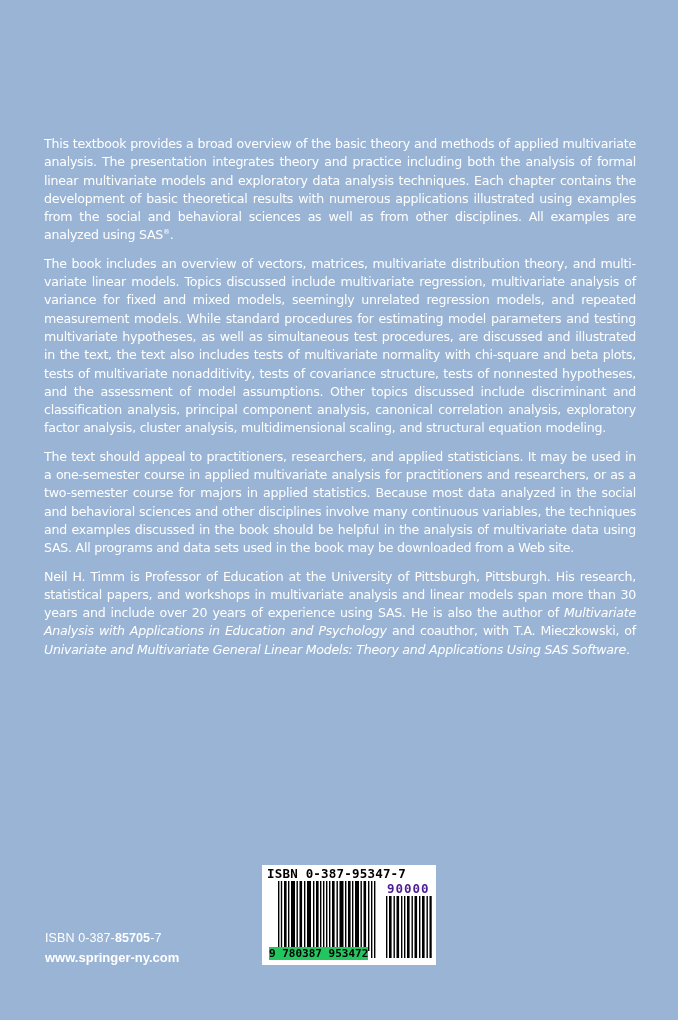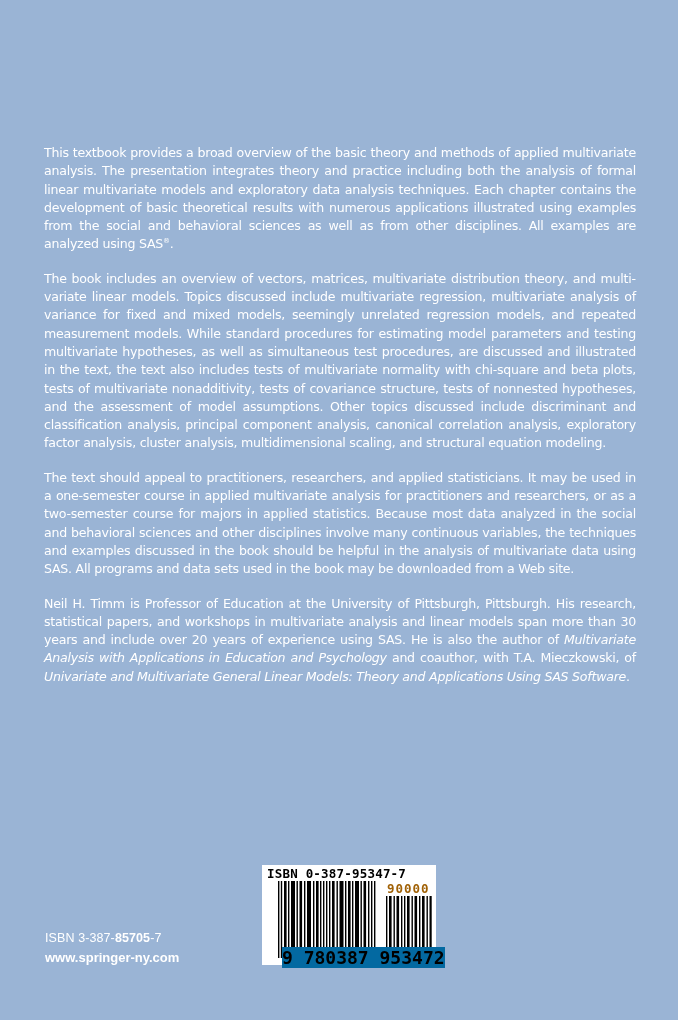--- a/index.html
+++ b/index.html
@@ -21,21 +21,21 @@
       top: 128px;
       width: 592px;
       font-size: 12.6px;
       line-height: 18.3px;
       letter-spacing: -0.25px;
       word-spacing: 0px;
       text-align: justify;
       hyphens: manual;
     }
     .blurb p {
-      margin: 16px 0 10px 0;
+      margin: 7px 0 10px 0;
       text-align: justify;
     }
     sup.reg {
       font-size: 7px;
       vertical-align: super;
       line-height: 0;
     }
     .barcode-box {
       position: absolute;
       left: 262px;
@@ -55,33 +55,33 @@
       letter-spacing: 0.2px;
       white-space: nowrap;
     }
     .barcode-box .price {
       position: absolute;
       left: 125px;
       top: 16px;
       font-family: "DejaVu Sans Mono", monospace;
       font-size: 12.5px;
       font-weight: bold;
-      color: #a16207;
+      color: #4c1d95;
       letter-spacing: 1px;
     }
     .barcode-box .ean-digits {
       position: absolute;
-      left: 20px;
+      left: 7px;
       top: 82px;
       font-family: "DejaVu Sans Mono", monospace;
-      font-size: 18px;
+      font-size: 11px;
       font-weight: bold;
       color: #000;
       white-space: nowrap;
-      background: #0369a1;
+      background: #22c55e;
     }
     .bars-main {
       position: absolute;
       left: 16px;
       top: 16px;
       width: 100px;
       height: 77px;
     }
     .bars-addon {
       position: absolute;
@@ -169,14 +169,14 @@
       <rect x="28.5" y="0" width="2.6" height="62"></rect>
       <rect x="33" y="0" width="1.4" height="62"></rect>
       <rect x="36" y="0" width="2.6" height="62"></rect>
       <rect x="40.5" y="0" width="1.4" height="62"></rect>
       <rect x="43.5" y="0" width="2.2" height="62"></rect>
     </g>
   </svg>
   <div class="ean-digits">9 780387 953472</div>
 </div>
 
-<div class="isbn-line"><span>ISBN 3-387-</span><b>85705</b><span>-7</span></div>
+<div class="isbn-line"><span>ISBN 0-387-</span><b>85705</b><span>-7</span></div>
 <div class="url-line">www.springer-ny.com</div>
 
 </body></html>

